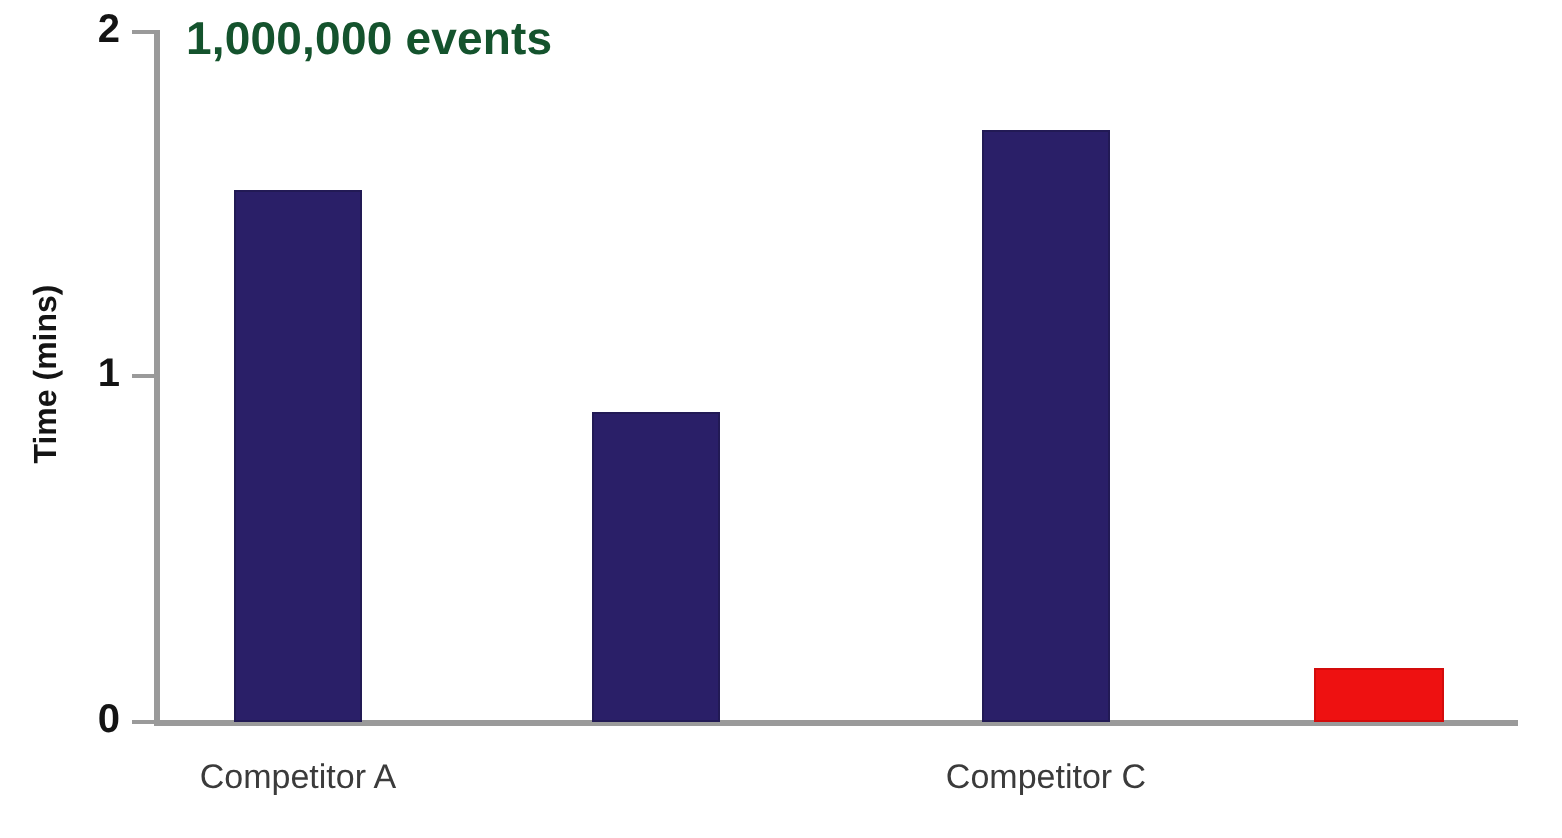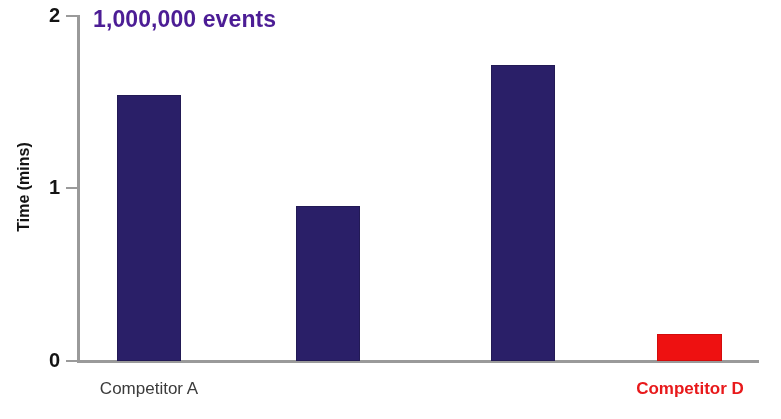--- a/index.html
+++ b/index.html
@@ -16,21 +16,21 @@
     font-family: "Liberation Sans", sans-serif;
   }
 
   
   #chart-title {
     position: absolute;
     left: 93px;
     top: 6px;
     font-size: 23px;
     font-weight: bold;
-    color: #4c1d95;
+    color: #14532d;
     letter-spacing: 0.1px;
     white-space: nowrap;
   }
 
   
   #y-axis-title {
     position: absolute;
     left: -41px;
     top: 178px;
     width: 130px;
@@ -137,15 +137,15 @@
   <div class="y-tick-label" style="top:350px;">0</div>
 
   <div id="plot-area">
     <div class="bar navy" style="left:117px; width:64px; top:95px; height:266px;"></div>
     <div class="bar navy" style="left:296px; width:64px; top:206px; height:155px;"></div>
     <div class="bar navy" style="left:491px; width:64px; top:65px; height:296px;"></div>
     <div class="bar red" style="left:657px; width:65px; top:334px; height:27px;"></div>
   </div>
 
   <div class="x-label" style="left:81px; width:136px;">Competitor A</div>
-  <div class="x-label highlight" style="left:622px; width:136px;">Competitor D</div>
+  <div class="x-label" style="left:455px; width:136px;">Competitor C</div>
 
 </div>
 
 </body></html>

